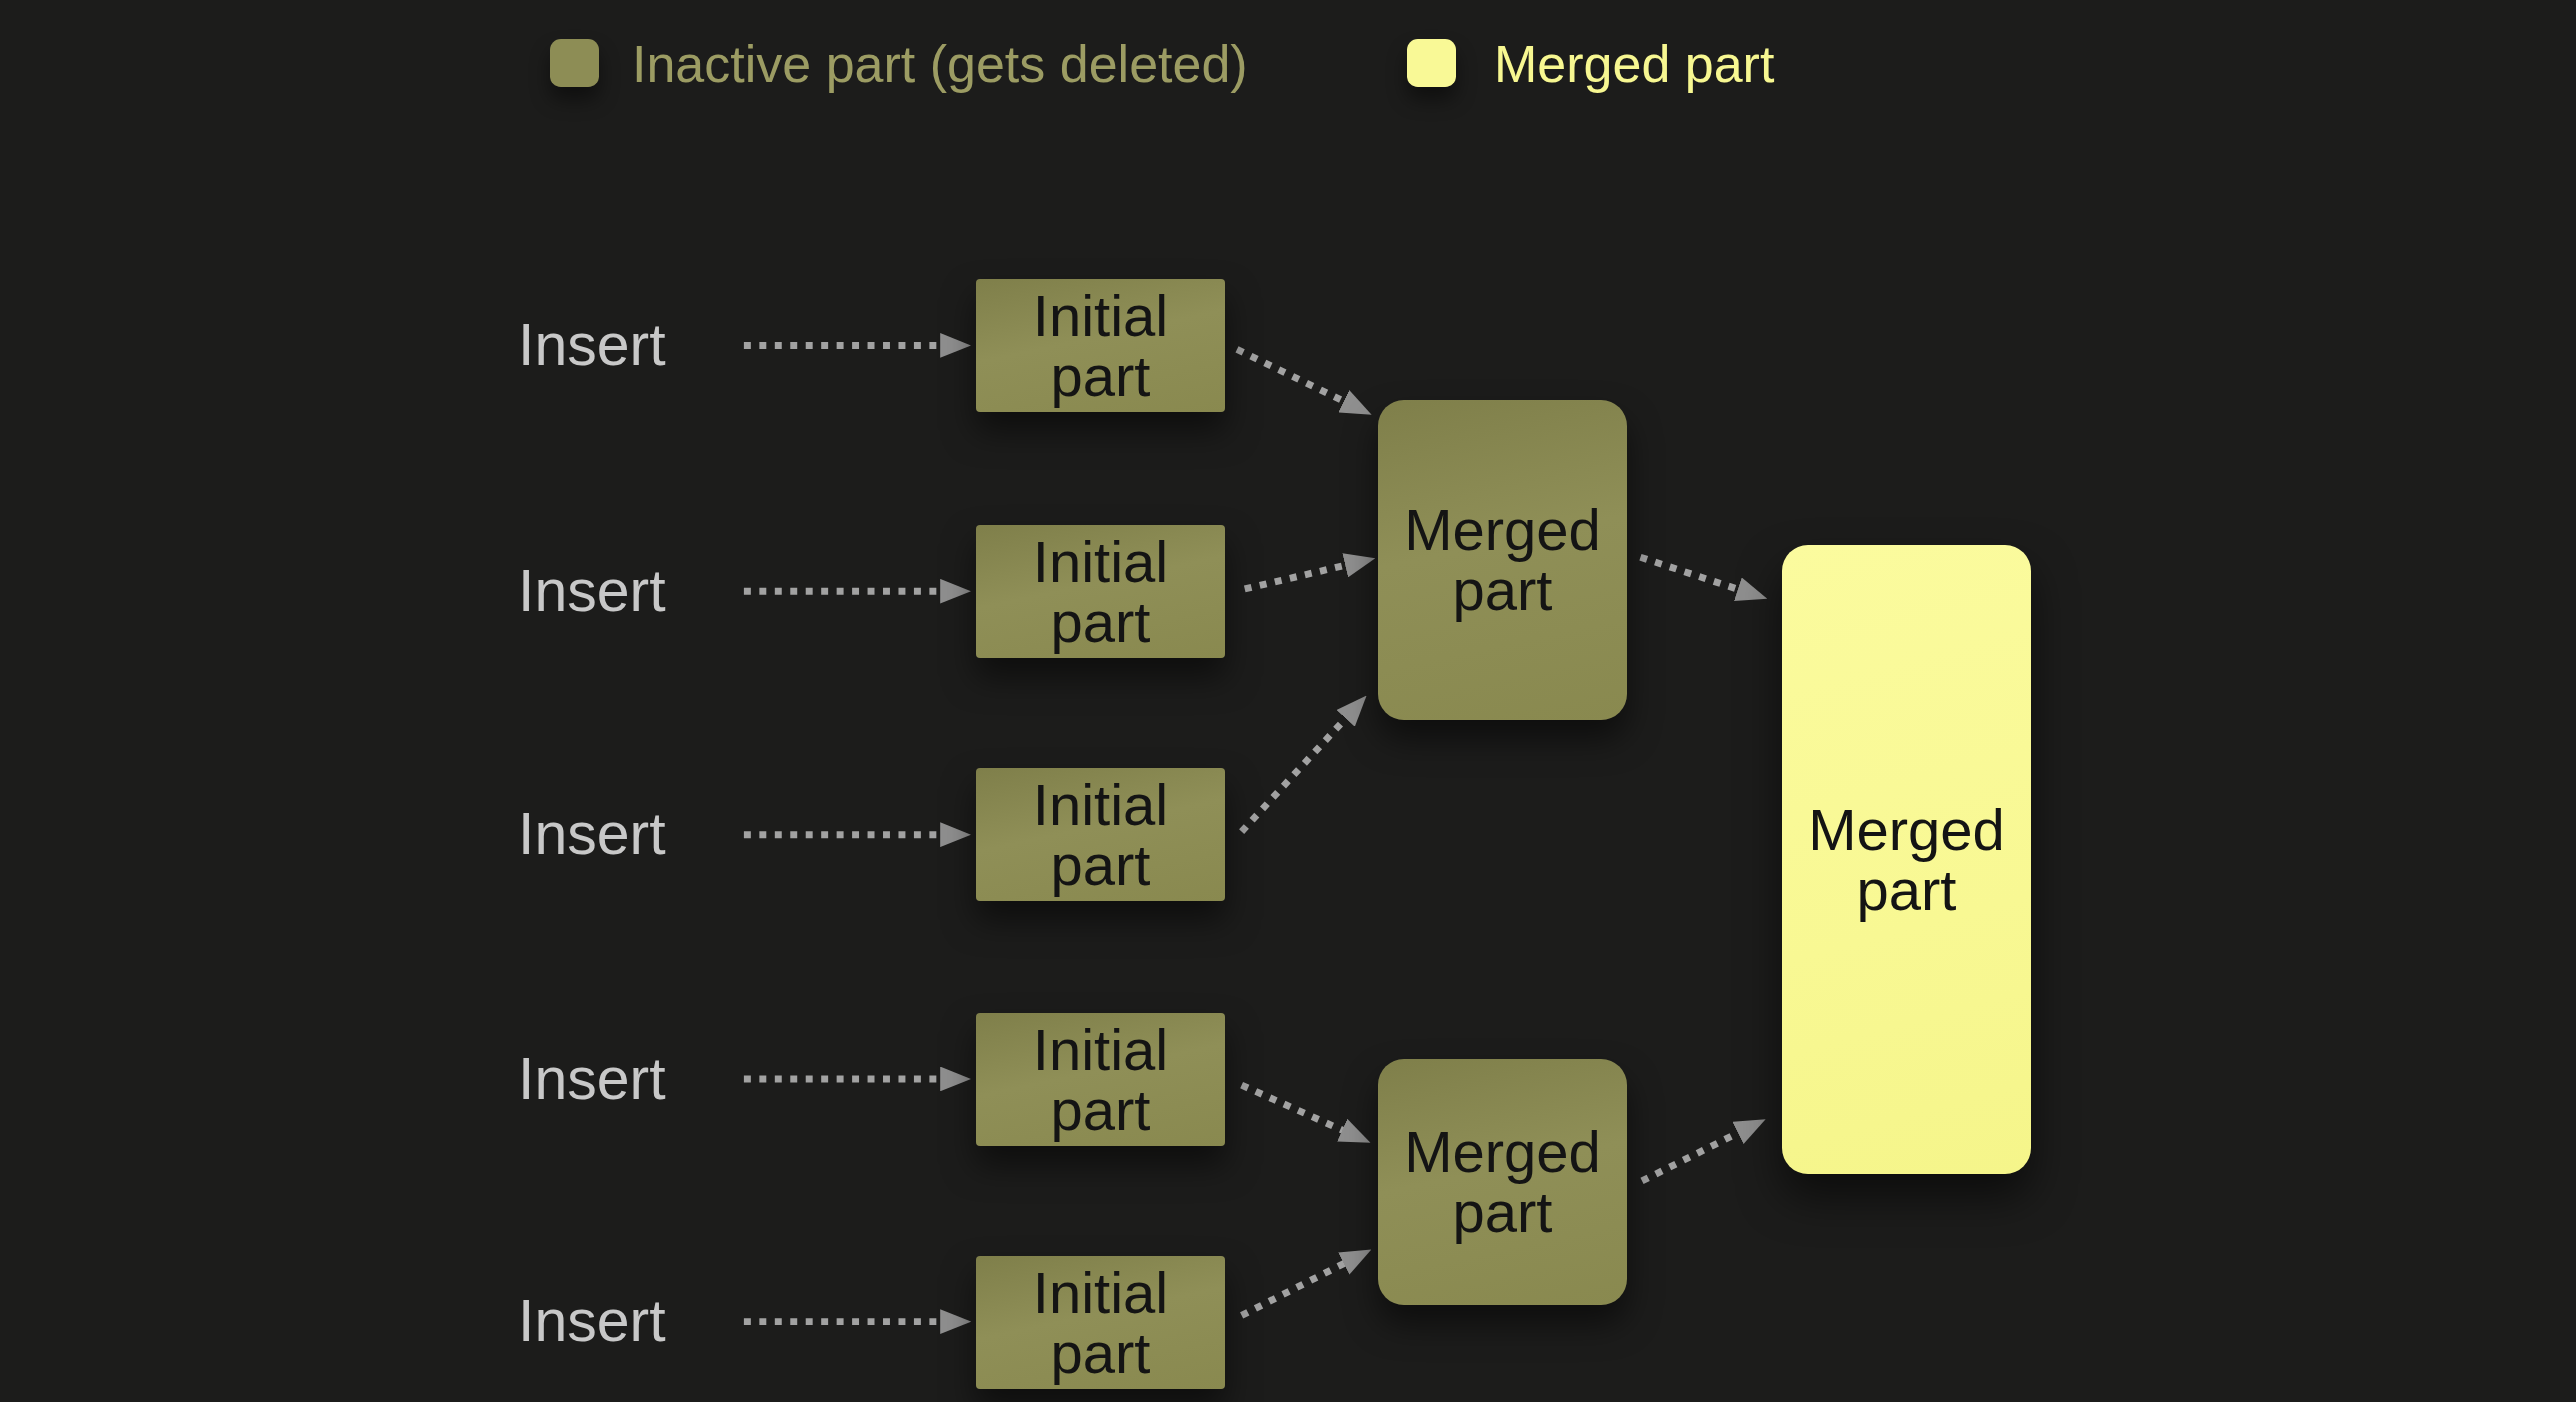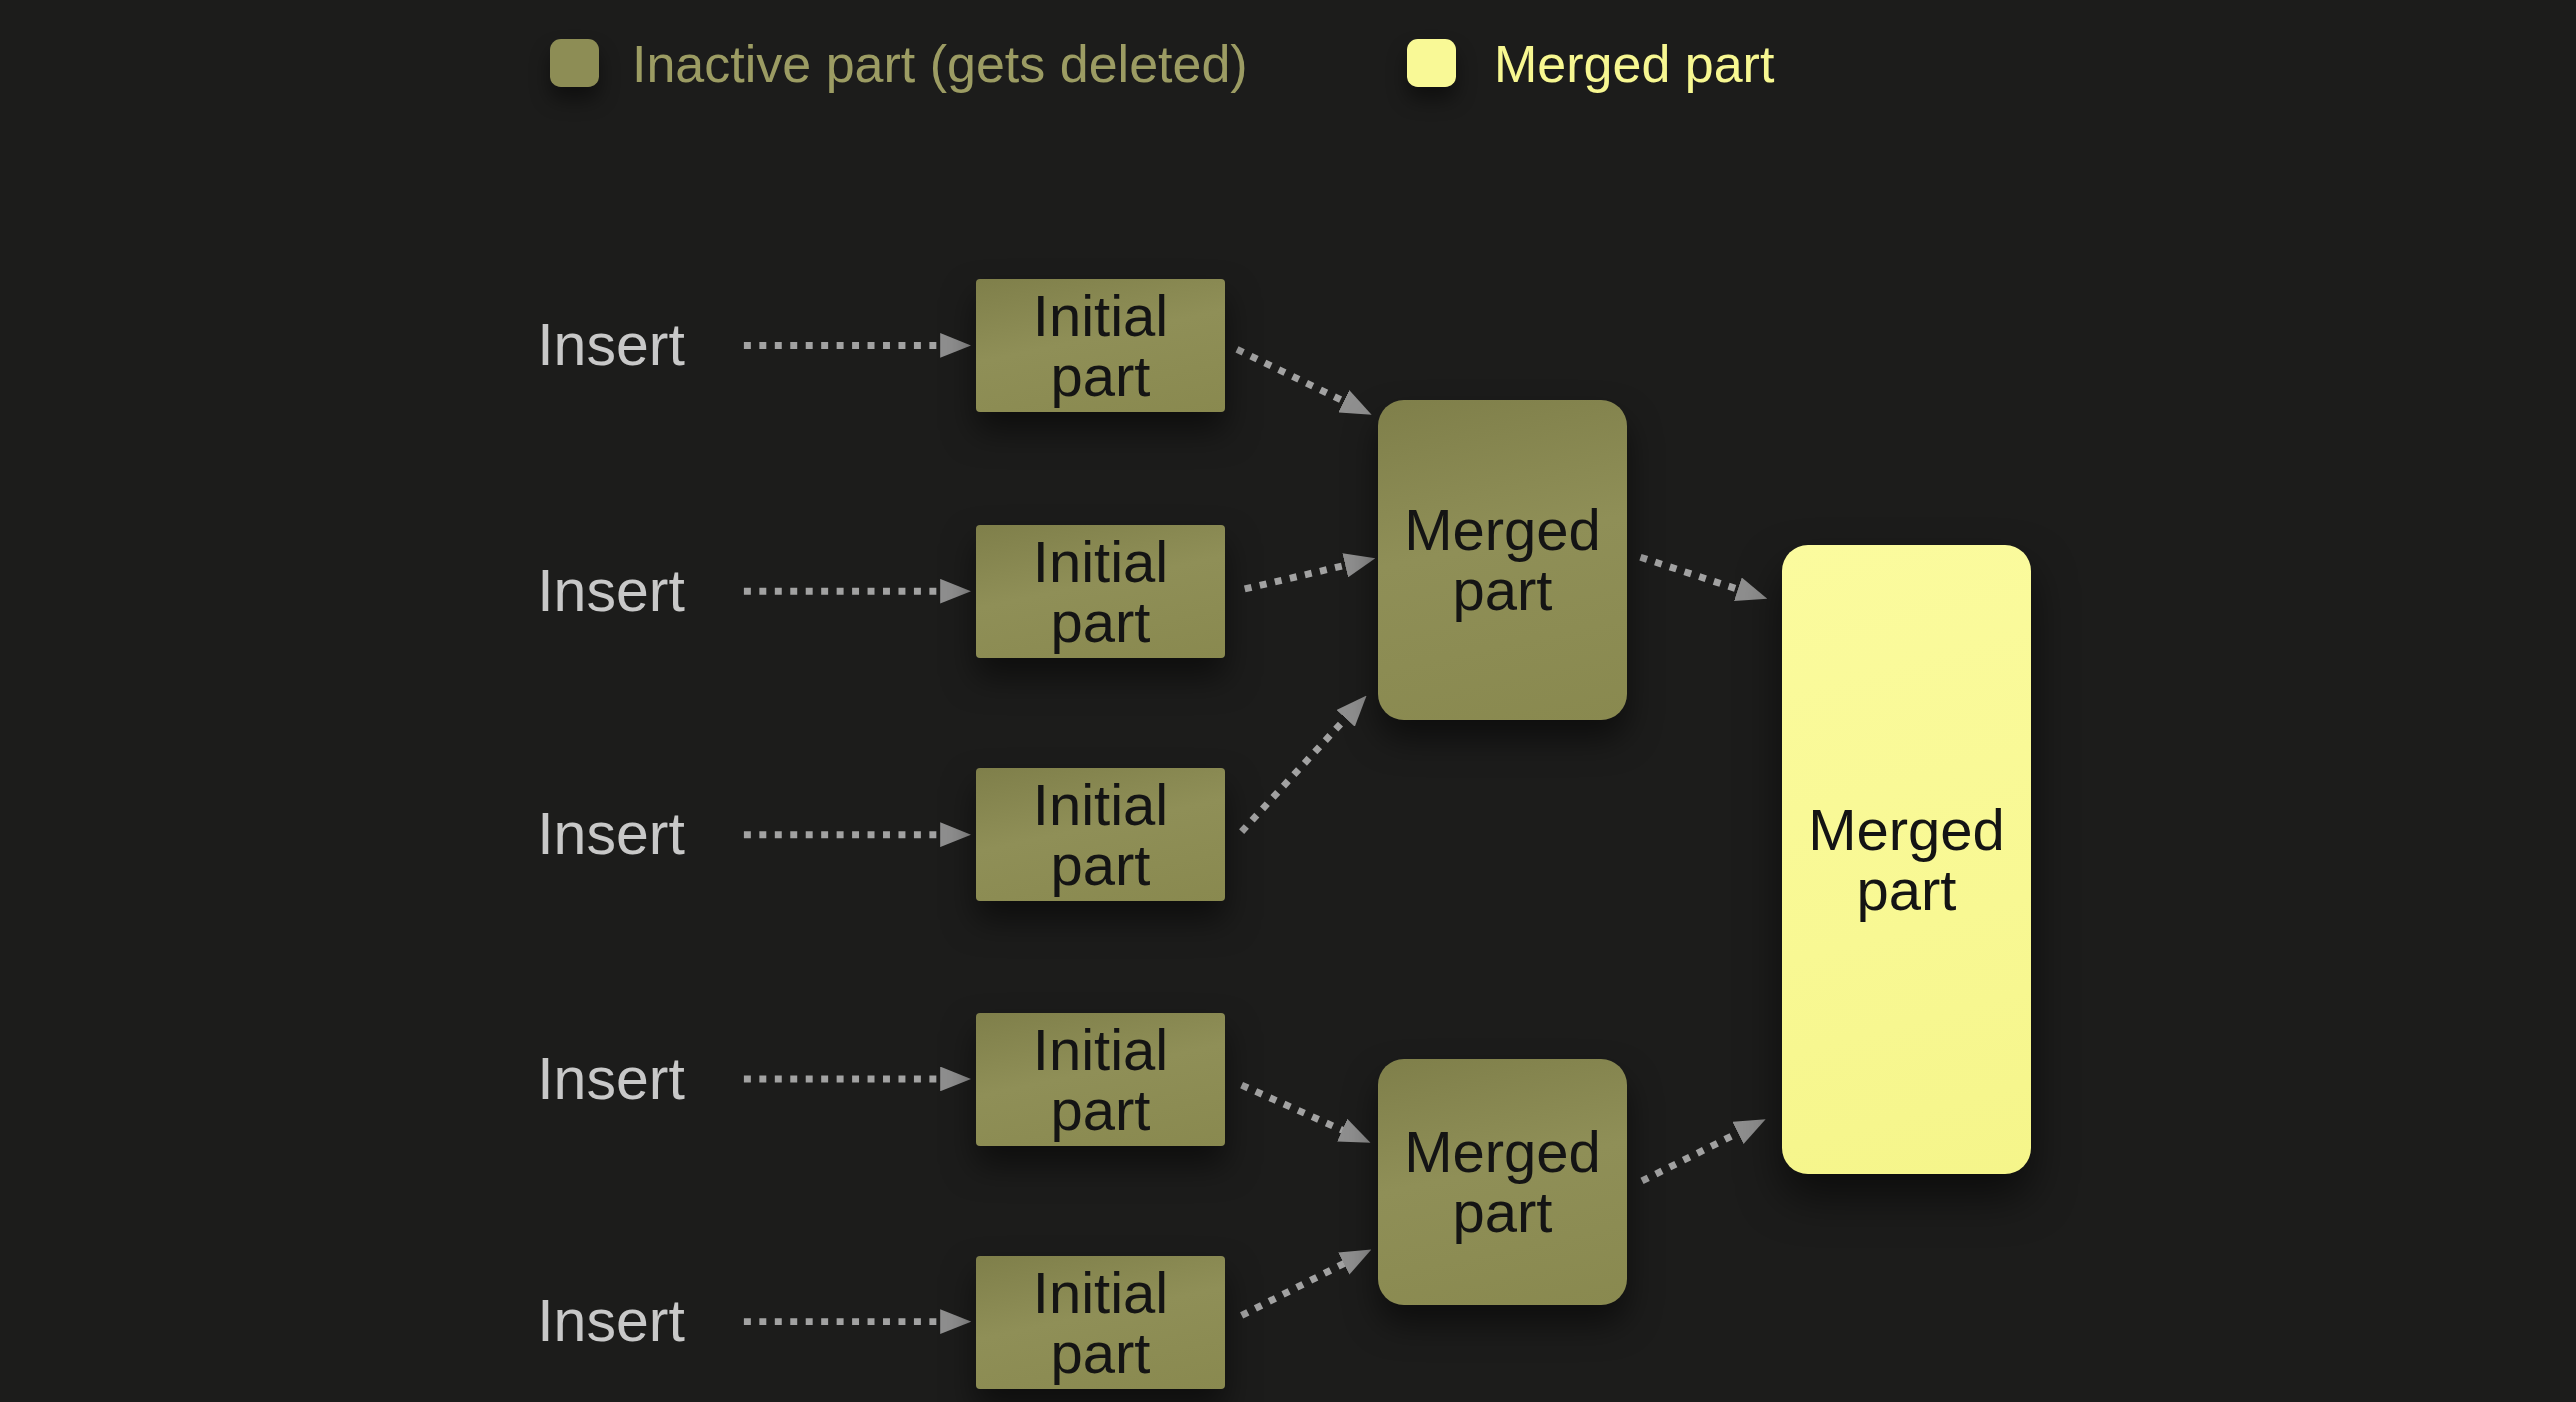--- a/index.html
+++ b/index.html
@@ -20,21 +20,21 @@
   .legend-swatch { position: absolute; width: 49px; height: 48px; border-radius: 10.8px;
                    box-shadow: 0 12.4px 20px rgba(0,0,0,0.45); }
   .swatch-inactive { left: 550px; top: 39px; background: #8d8d55; }
   .swatch-active   { left: 1407px; top: 39px; background: #f9f996; }
   .legend-label { position: absolute; top: 29px; height: 70px; line-height: 70px;
                   font-size: 52px; white-space: nowrap; }
   .label-inactive { left: 632px;  color: #9c9c63; }
   .label-active   { left: 1494px; color: #f7f791; }
 
   
-  .insert-label { position: absolute; left: 495px; width: 232px; text-align: center;
+  .insert-label { position: absolute; left: 518px; width: 232px; text-align: left;
                   font-size: 59px; height: 71px; line-height: 71px; color: #c8c8c8; }
   .ins-1 { top: 310px; } .ins-2 { top: 556px; } .ins-3 { top: 799px; }
   .ins-4 { top: 1044px; } .ins-5 { top: 1286px; }
 
   
   .box { position: absolute; display: flex; align-items: center; justify-content: center;
          text-align: center; color: #141414; font-size: 58px; line-height: 60px;
          white-space: pre-line; }
   .box.olive { background: linear-gradient(168deg, #7f7f4a 0%, #8f8f57 45%, #89894f 100%);
                box-shadow: 0 18.6px 32px rgba(0,0,0,0.50); }

